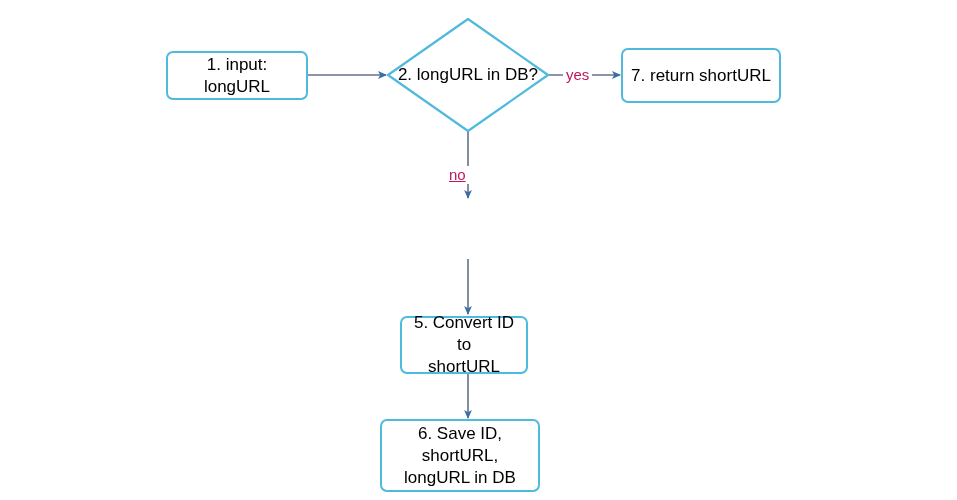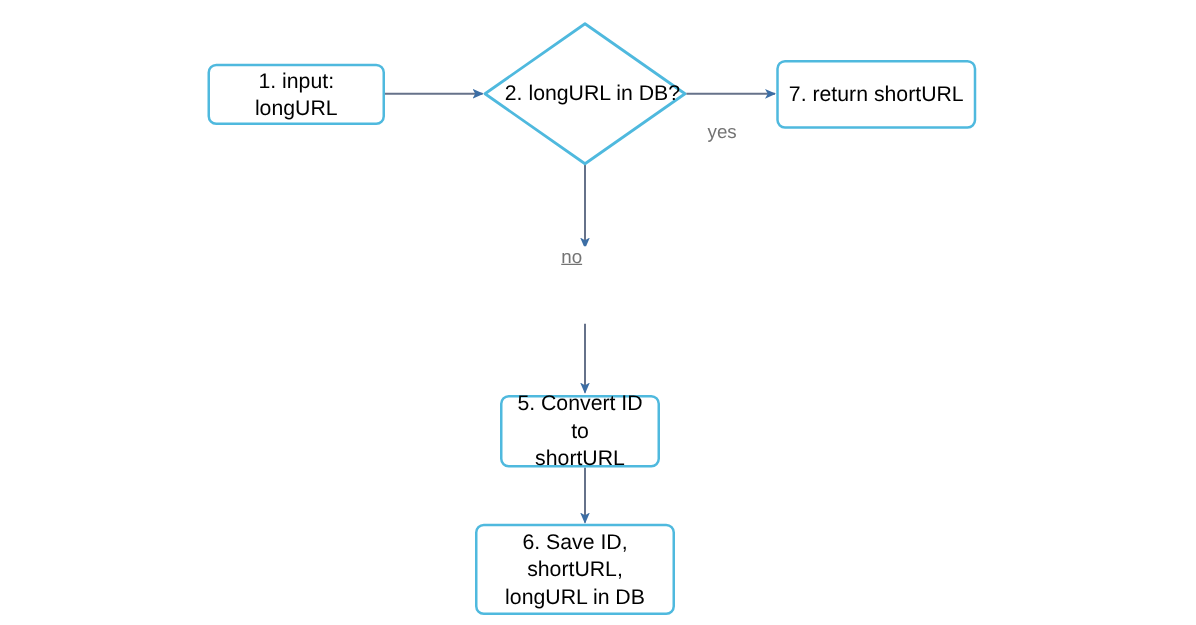--- a/index.html
+++ b/index.html
@@ -60,26 +60,25 @@
     position: relative;
     z-index: 3;
     font-size: 17px;
     line-height: 22px;
     color: #000000;
   }
   .edge-label {
     position: absolute;
     font-size: 15px;
     line-height: 18px;
-    color: #737373;
+    color: #be185d;
     background: #ffffff;
     padding: 0 3px;
     z-index: 3;
     white-space: nowrap;
-    margin-top: 31px;
   }
 </style>
 </head>
 <body>
 
 <div id="canvas">
 
   <svg id="edges" viewBox="0 0 957 500" xmlns="http://www.w3.org/2000/svg">
     <defs>
       <marker id="arrow" markerWidth="9" markerHeight="9" refX="8" refY="4.5" orient="auto" markerUnits="userSpaceOnUse">
@@ -105,21 +104,21 @@
 
     <g>
       <line x1="468" y1="374" x2="468" y2="418" stroke="#66728A" stroke-width="1.6" marker-end="url(#arrow)"></line>
     </g>
   </svg>
 
   <div class="node" style="left:166px; top:51px; width:142px; height:49px;">
     <span class="node-label">1. input: longURL</span>
   </div>
 
-  <div class="decision" style="left:386px; top:17px; width:164px; height:116px;justify-content:flex-end;">
+  <div class="decision" style="left:386px; top:17px; width:164px; height:116px;">
     <svg width="164" height="116" viewBox="0 0 164 116" xmlns="http://www.w3.org/2000/svg">
       <polygon points="82,2 162,58 82,114 2,58" fill="#ffffff" stroke="#4FB9DE" stroke-width="2.2" stroke-linejoin="round"></polygon>
     </svg>
     <span class="node-label">2. longURL in DB?</span>
   </div>
 
   <div class="node" style="left:621px; top:48px; width:160px; height:55px;">
     <span class="node-label">7. return shortURL</span>
   </div>
 

